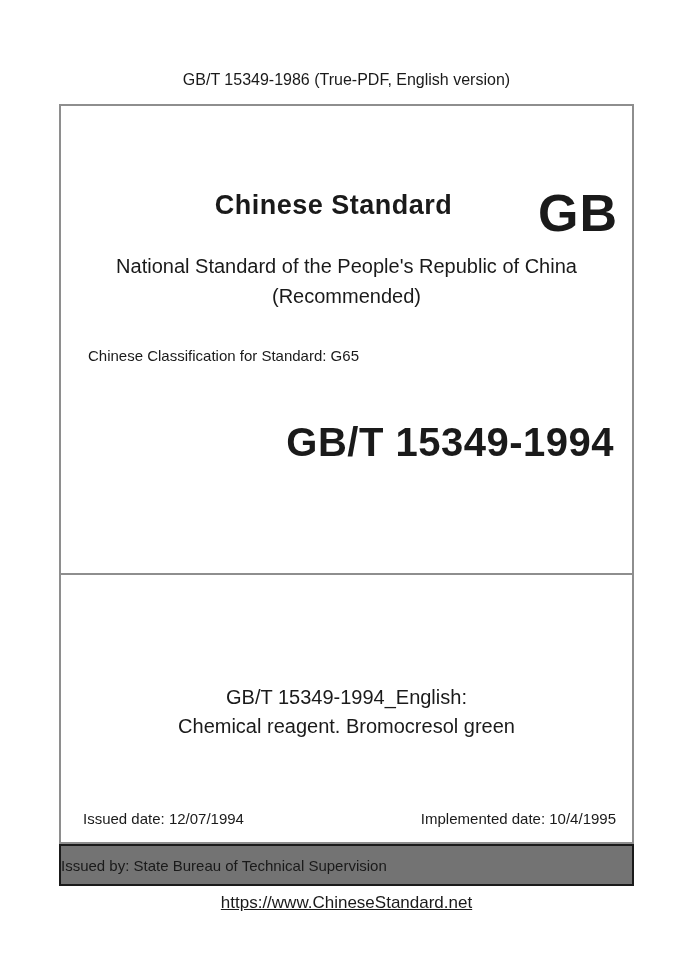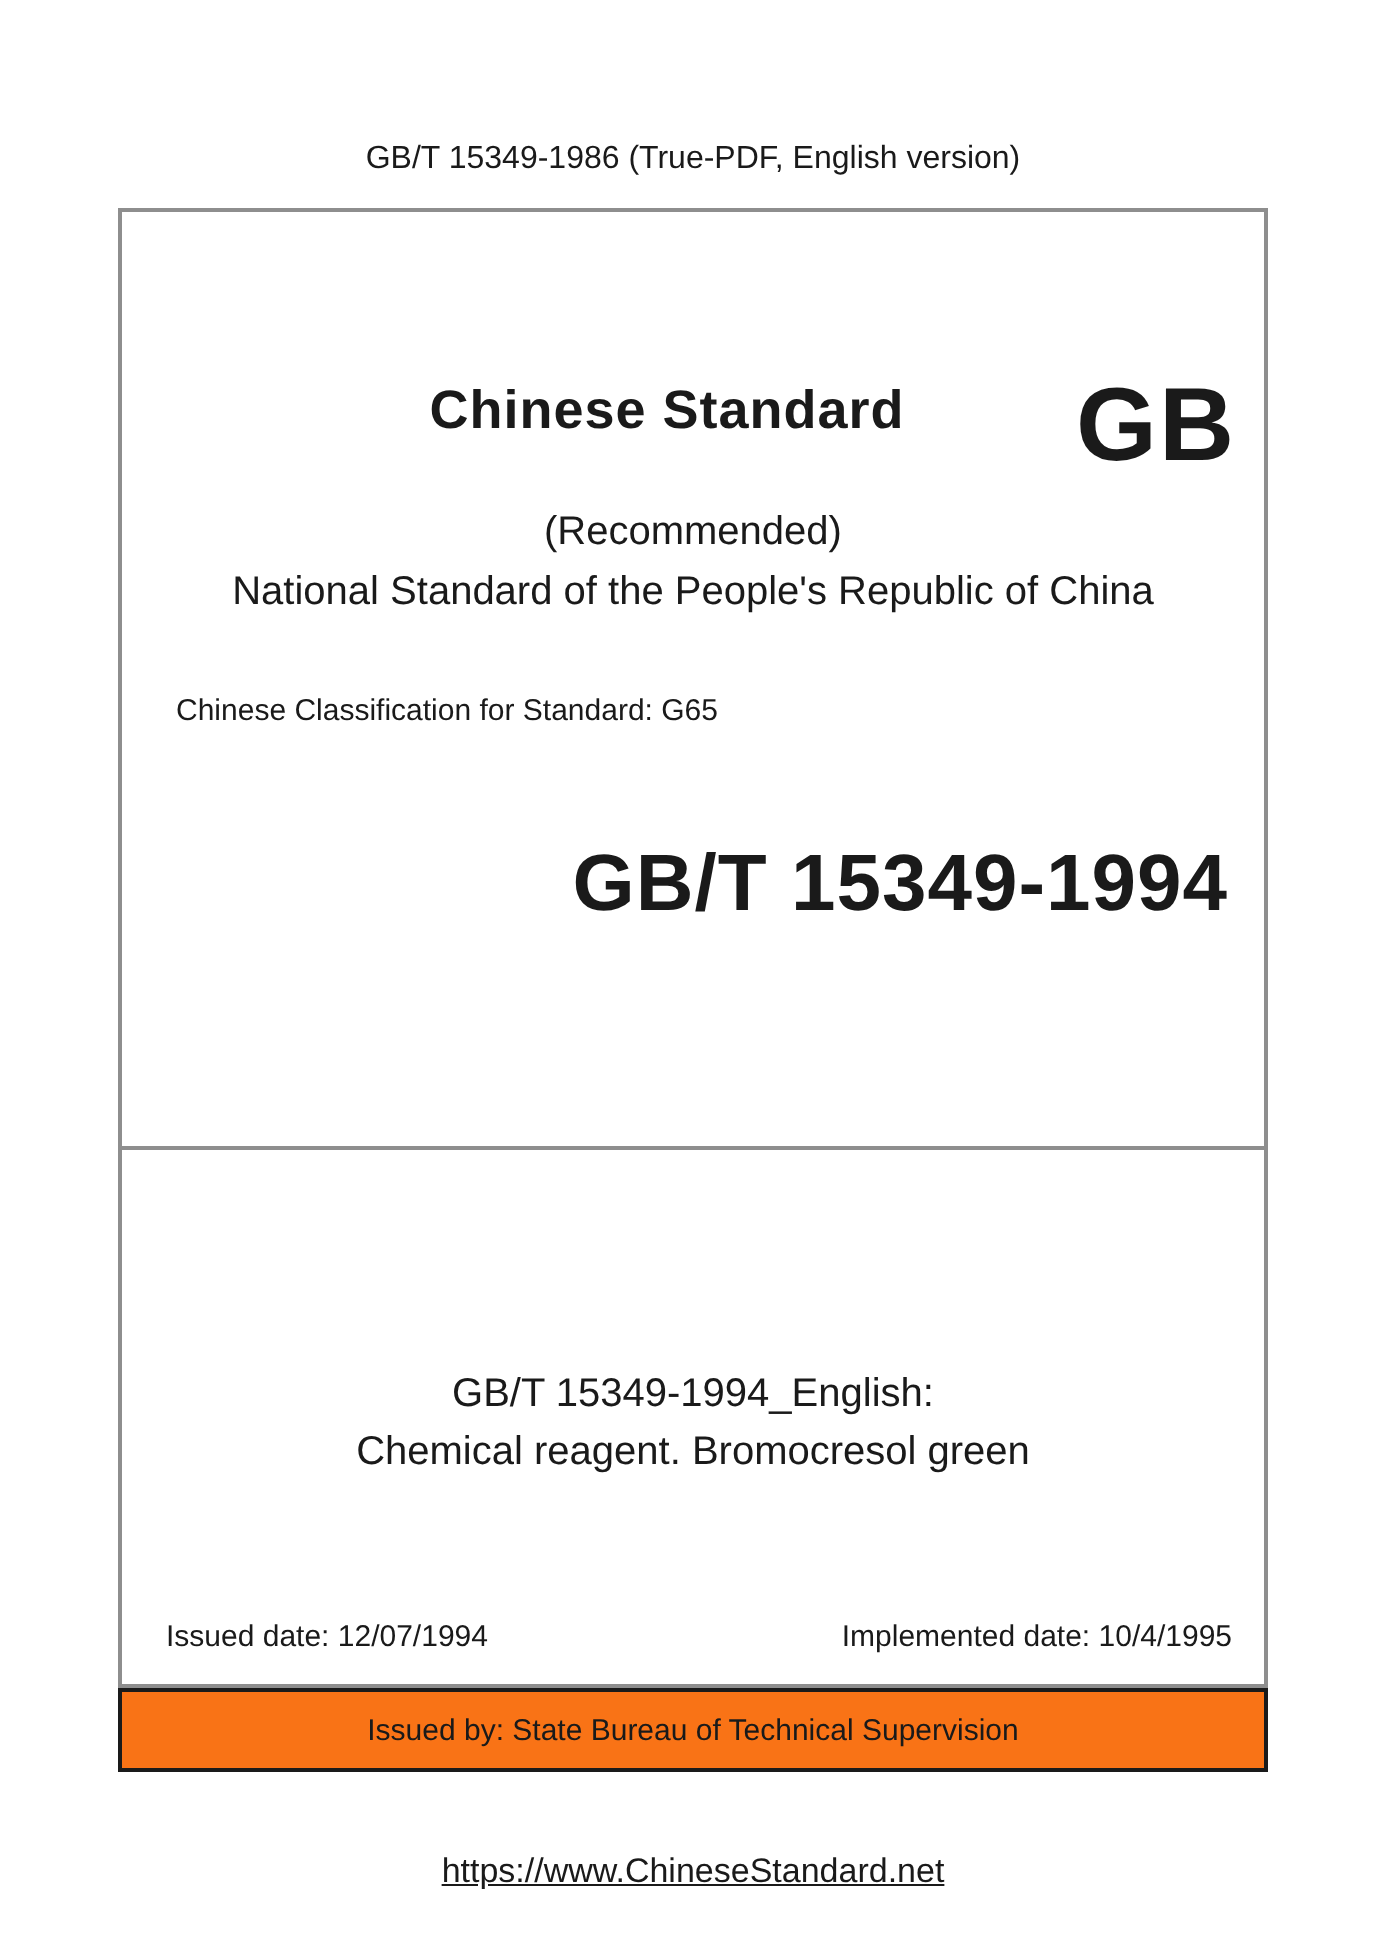--- a/index.html
+++ b/index.html
@@ -109,34 +109,32 @@
     font-size: 15px;
   }
   .issued-box {
     position: absolute;
     left: 59px;
     top: 844px;
     width: 575px;
     height: 42px;
     border: 2px solid #1a1a1a;
     box-sizing: border-box;
-    background: #f97316;
+    background: #737373;
     display: flex;
     align-items: center;
-    justify-content: center;
     font-size: 15px;
   }
   .footer-link-wrap {
     position: absolute;
     top: 893px;
     left: 0;
     width: 100%;
     text-align: center;
     font-size: 17px;
-    margin-top: 33px;
   }
   .footer-link-wrap a {
     color: #1a1a1a;
     text-decoration: underline;
     cursor: pointer;
   }
 </style>
 </head>
 <body>
 
@@ -144,22 +142,22 @@
 
   <div class="doc-header">GB/T 15349-1986 (True-PDF, English version)</div>
 
   <div class="main-box">
 
     <div class="brand-title">Chinese Standard</div>
 
     <div class="gb-logo">GB</div>
 
     <div class="national-block">
+      <div>National Standard of the People's Republic of China</div>
       <div>(Recommended)</div>
-      <div>National Standard of the People's Republic of China</div>
     </div>
 
     <div class="classification">Chinese Classification for Standard: G65</div>
 
     <div class="standard-number">GB/T 15349-1994</div>
 
     <div class="divider"></div>
 
     <div class="english-title">
       <div>GB/T 15349-1994_English:</div>

